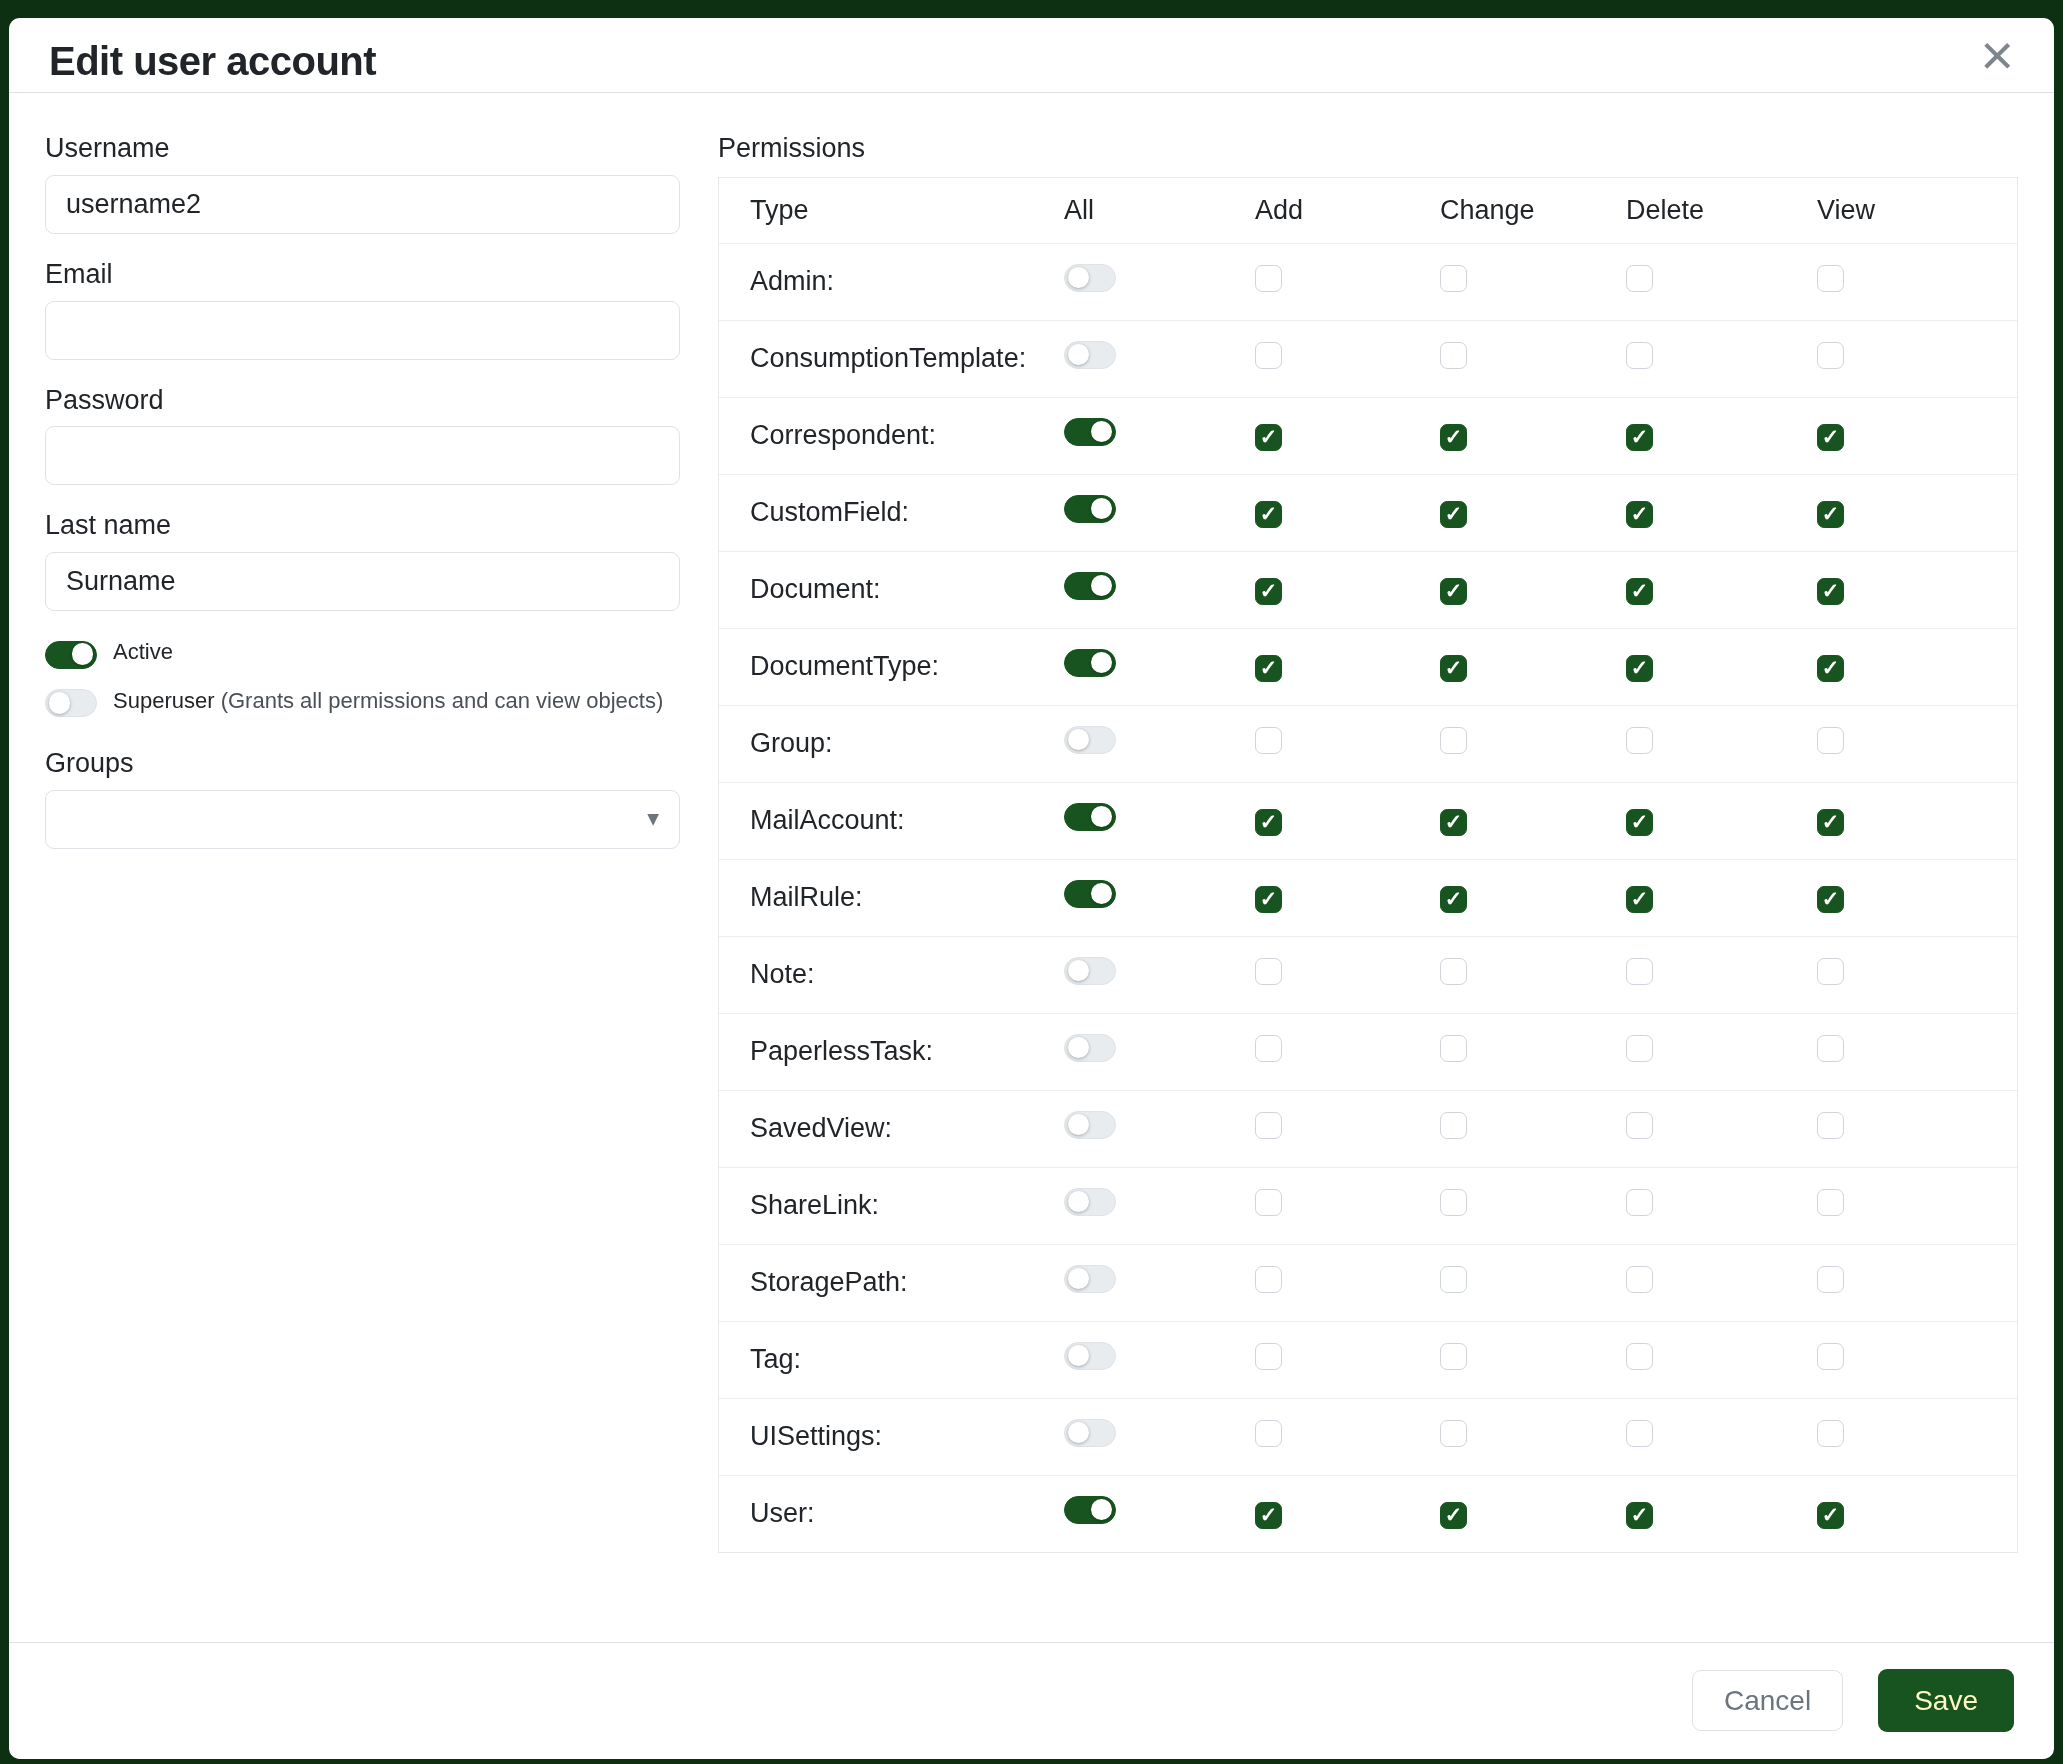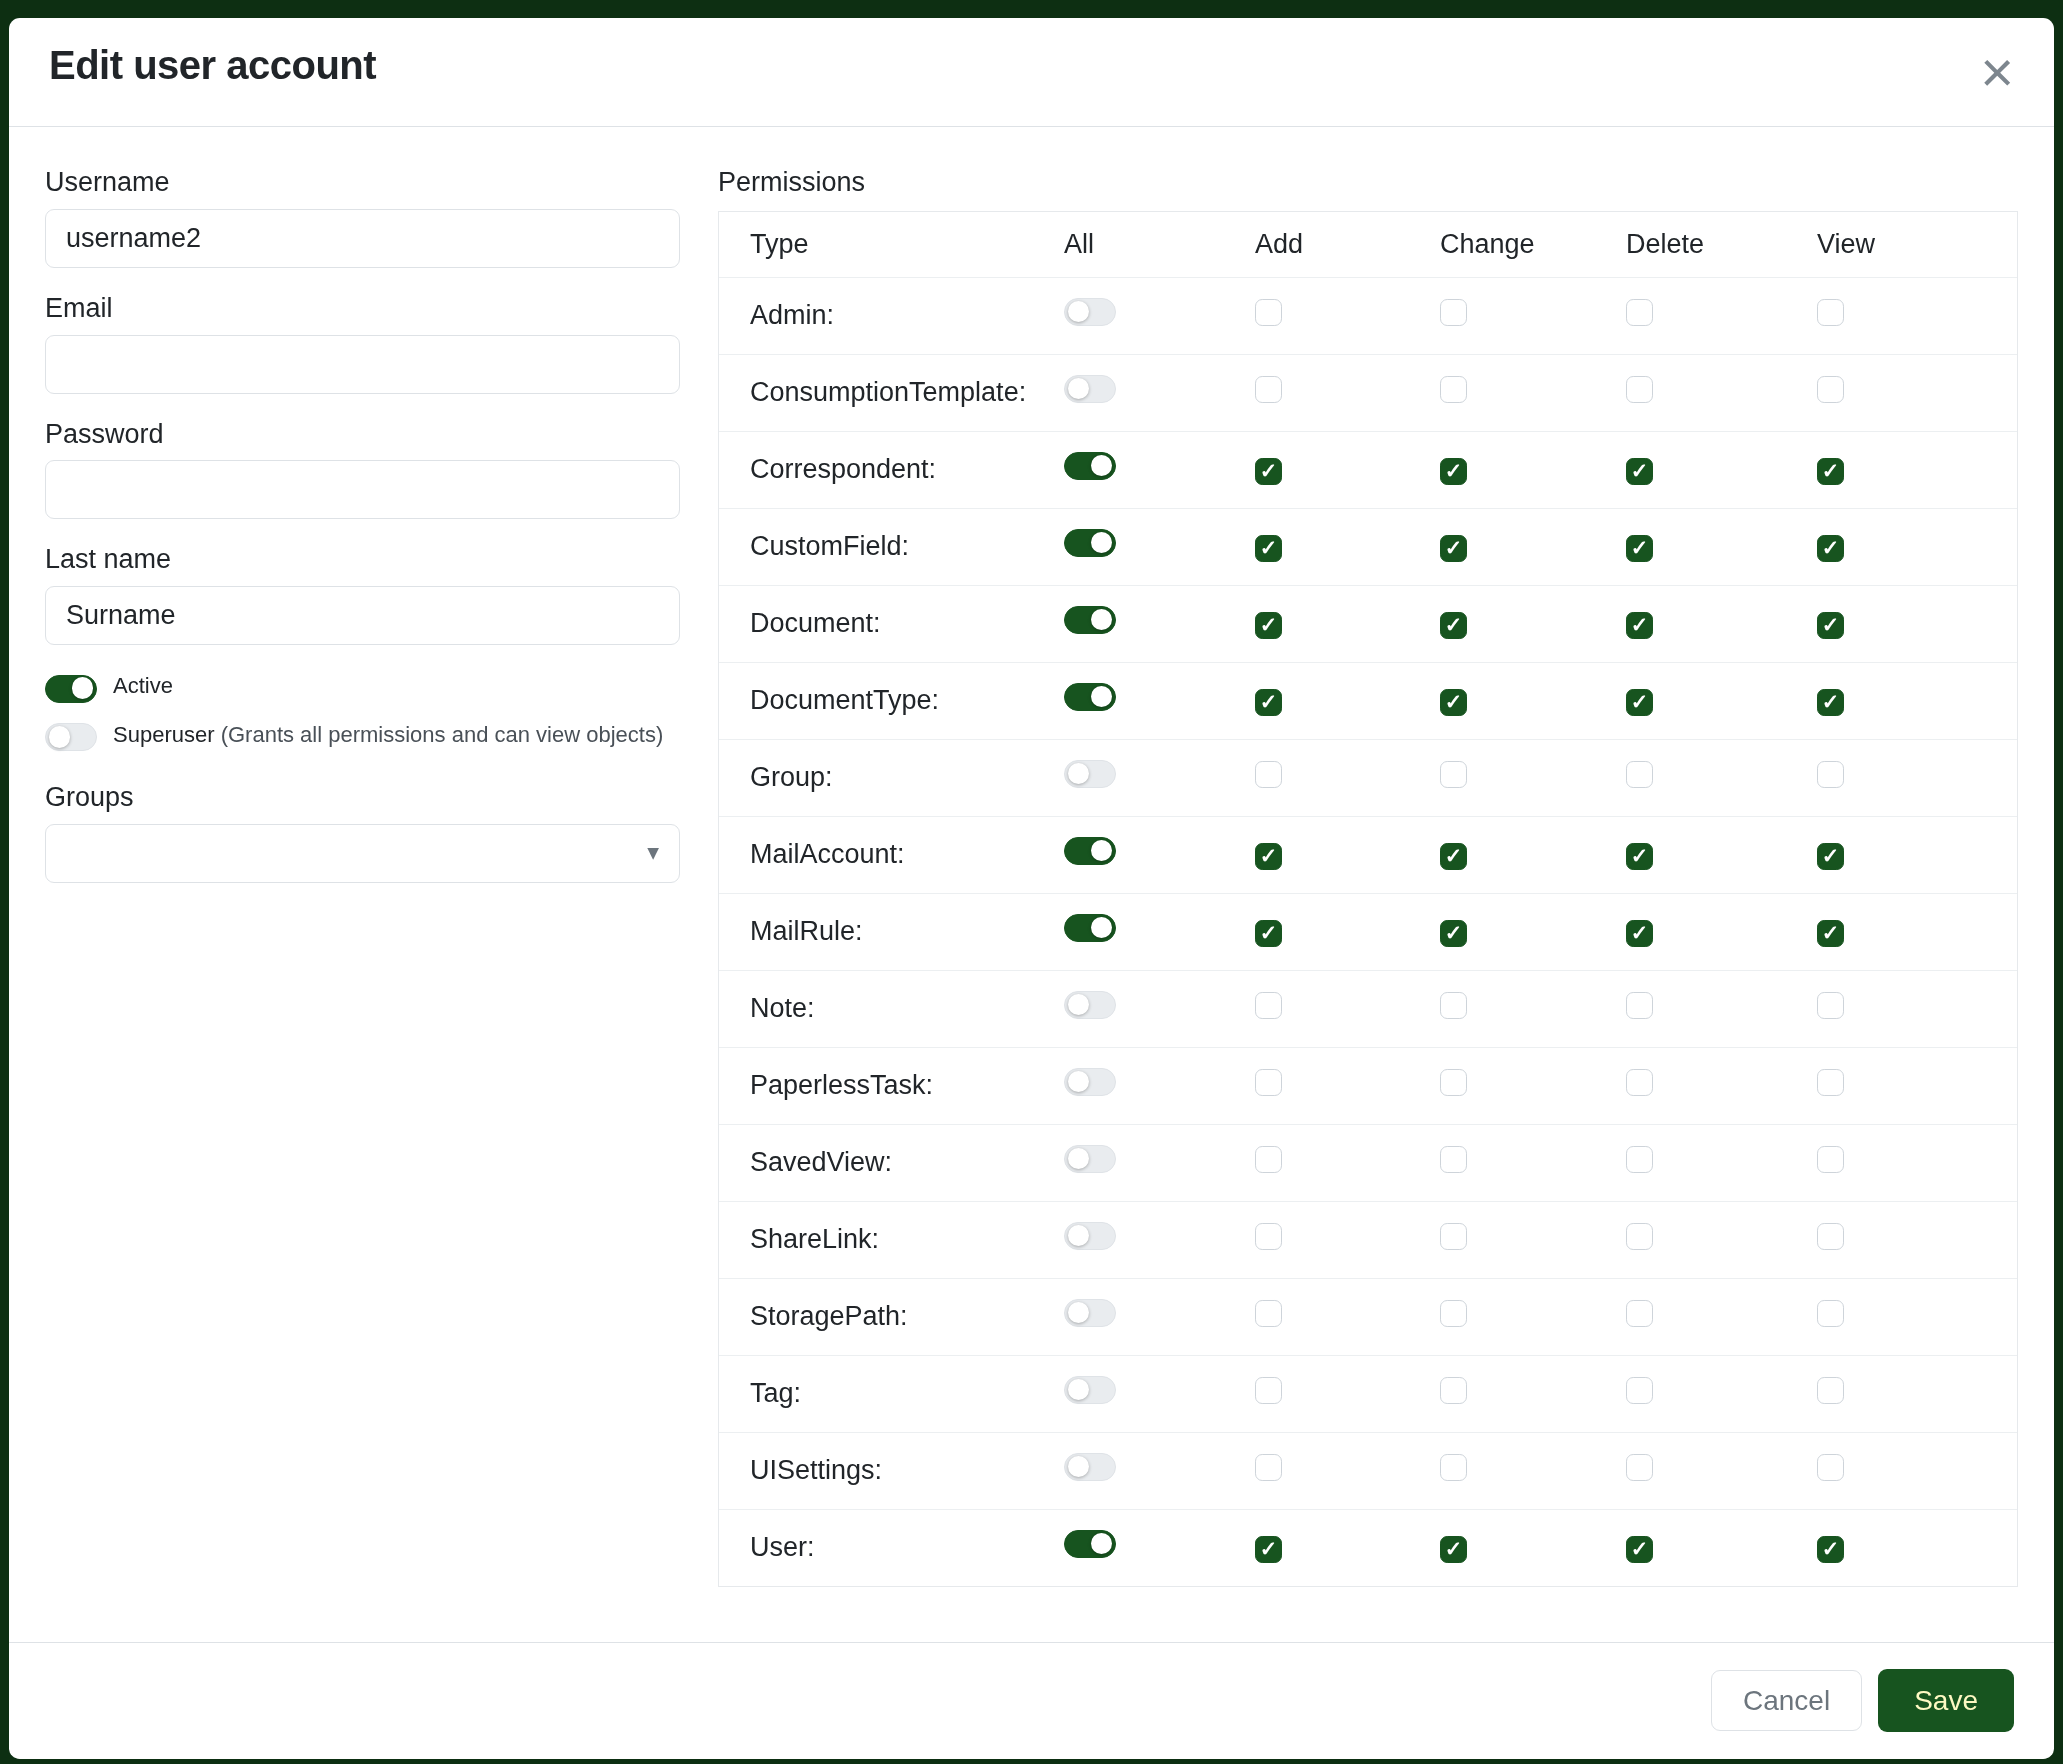--- a/index.html
+++ b/index.html
@@ -11,22 +11,22 @@
     color: #212529;
     position: relative;
     overflow: hidden;
   }
   .modal {
     position: absolute; left: 9px; right: 9px; top: 18px; bottom: 5.4px;
     background: #fff; border-radius: 10.8px;
     display: flex; flex-direction: column; overflow: hidden;
   }
   .modal-header {
-    display: flex; justify-content: space-between; align-items: flex-start;
-    padding: 25px 40px; border-bottom: 1.8px solid #dee2e6; flex-shrink: 0; gap: 40px;
+    display: flex; justify-content: space-between; align-items: flex-end;
+    padding: 8px 40px; border-bottom: 1.8px solid #dee2e6; flex-shrink: 0; gap: 40px;
   }
   .modal-title { font-size: 40px; font-weight: 600; letter-spacing: -0.5px; }
   .close-btn {
     background: none; border: none; padding: 0; cursor: pointer;
     font-size: 58px; font-weight: 300; line-height: 1; color: #7d868e;
     font-family: inherit;
   }
   .modal-body { flex: 1; display: flex; padding: 40px 36px 0 36px; overflow: hidden; }
   .left-col { width: 635px; margin-right: 38px; flex-shrink: 0; }
   .right-col { flex: 1; }
@@ -84,21 +84,21 @@
     color: transparent; font-size: 21px; font-weight: bold;
   }
   .checkbox.checked {
     background: var(--primary, #17541f); border-color: var(--primary, #17541f);
     color: #fff;
   }
 
   .modal-footer {
     height: 117px; border-top: 1.8px solid #dee2e6; flex-shrink: 0;
     display: flex; align-items: center; justify-content: flex-end;
-    gap: 16px; padding: 0 40px;
+    gap: 35px; padding: 0 40px;
   }
   .btn { font-family: inherit; font-size: 28px; border-radius: 9px; cursor: pointer; }
   .btn-cancel { color: #6c757d; background: #fff; border: 1.8px solid #dee2e6; padding: 13.5px 31px; }
   .btn-save { color: #fef9c3; background: var(--primary, #17541f); border: none; padding: 15.3px 36px; }
 </style>
 </head>
 <body>
 
 <div class="modal">
 

